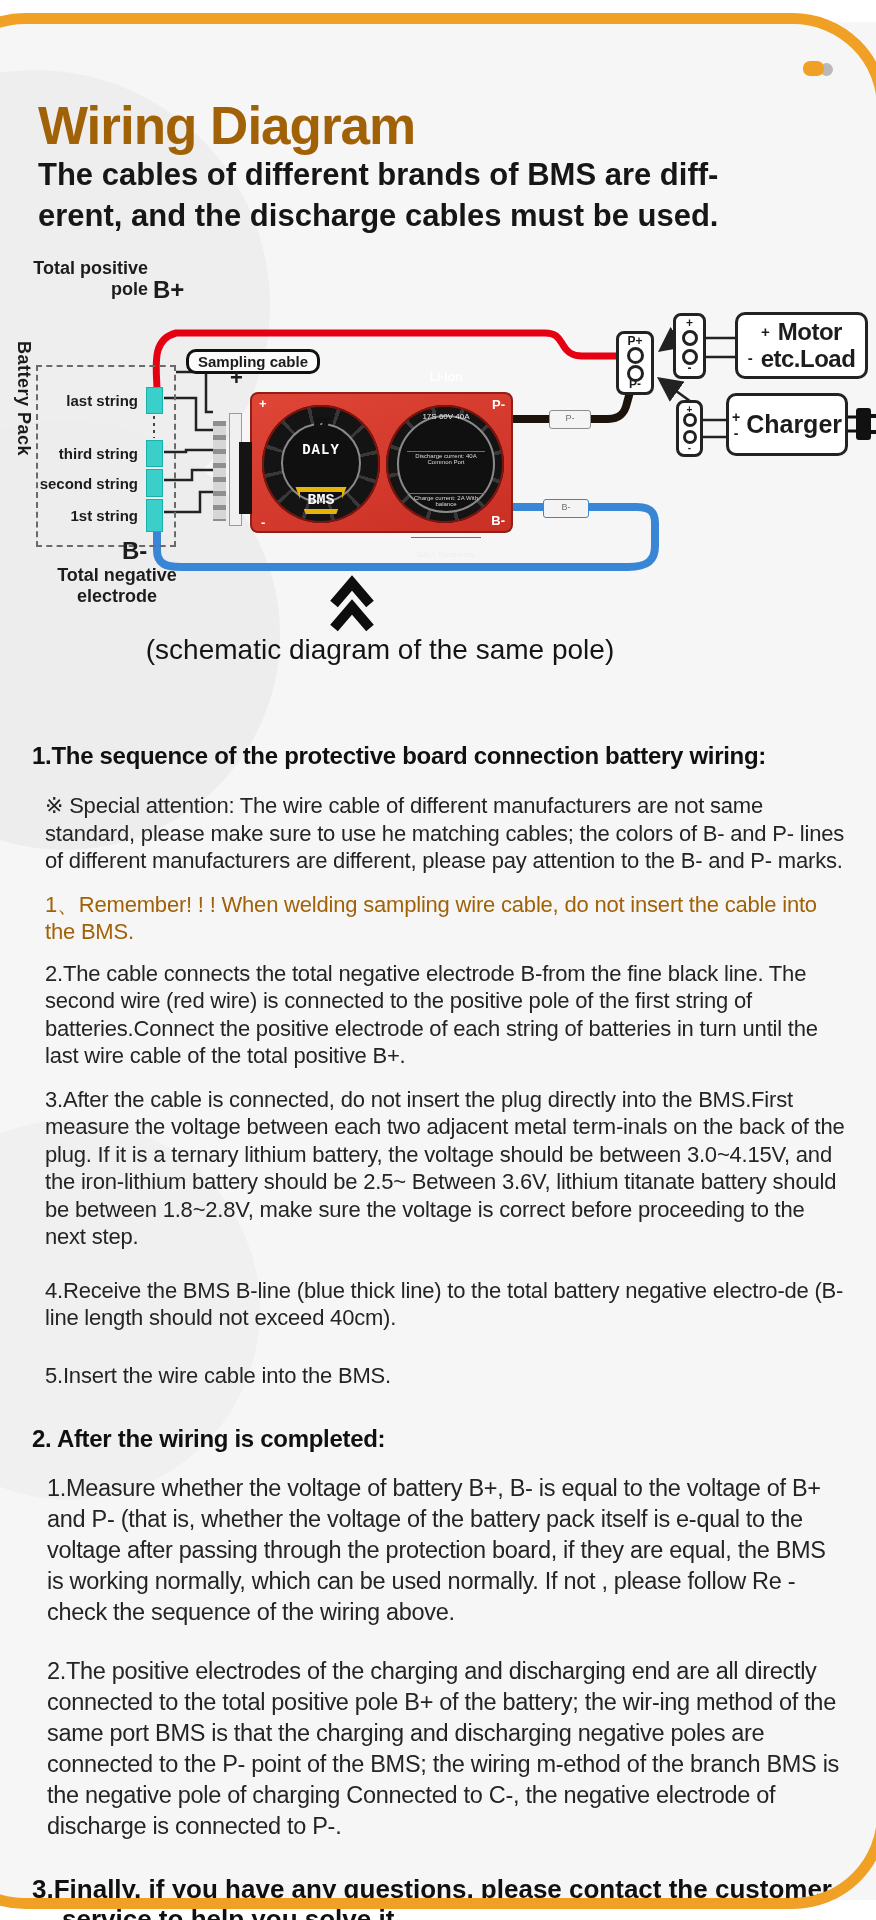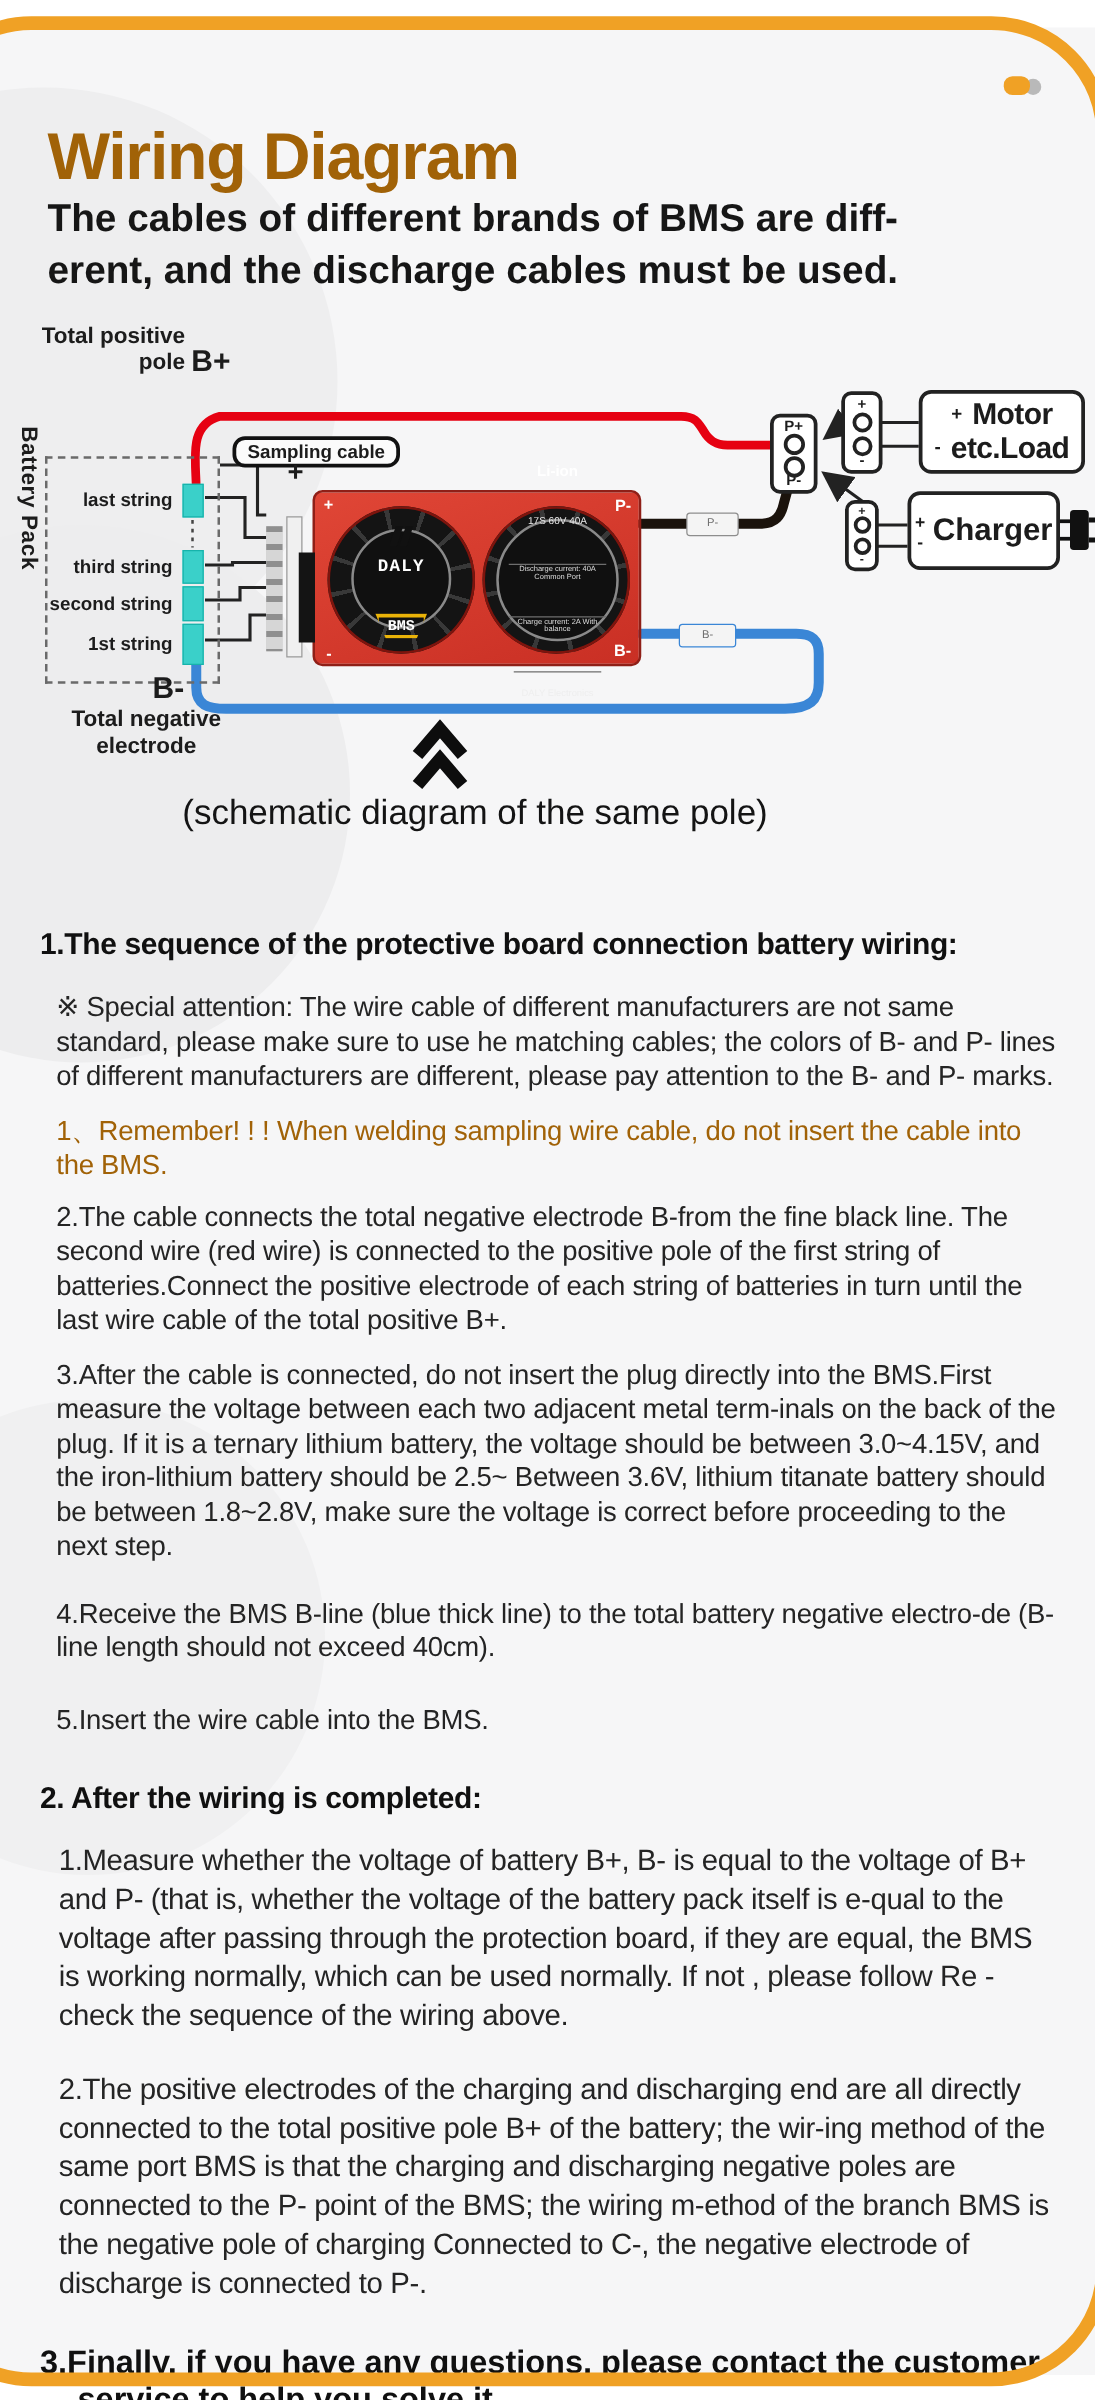--- a/index.html
+++ b/index.html
@@ -47,21 +47,21 @@
   #fan-l{left:10px;} #fan-r{left:134px;}
   .hub{position:absolute;border-radius:50%;background:#101010;border:2px solid #8a8a8a;
        display:flex;flex-direction:column;align-items:center;justify-content:center;text-align:center;color:#fff;box-sizing:border-box;gap:28px;}
   #hub-l{left:29px;top:29px;width:80px;height:80px;font-family:Liberation Mono, monospace;}
   #hub-r{left:145px;top:21px;width:98px;height:98px;}
   #daly-logo{width:26px;height:26px;border-radius:50%;background:#ffffff;position:relative;margin-bottom:2px;}
   #daly-logo i{position:absolute;top:5px;width:6px;height:16px;background:#111;}
   #daly-logo i.b1{left:6px;transform:skewX(-18deg);}
   #daly-logo i.b2{left:14px;transform:skewX(-18deg);}
   #brand{font-size:14px;font-weight:700;letter-spacing:1px;}
-  #badge{margin-top:1px;font-size:12px;font-weight:700;border:3px solid #eab308;padding:0 7px;
+  #badge{margin-top:1px;font-size:15px;font-weight:700;border:5px solid #eab308;padding:0 7px;
          clip-path:polygon(0 0,100% 0,80% 100%,20% 100%);}
   #bms-type{font-size:12px;font-weight:700;}
   #bms-spec{font-size:8px;color:#e8e8e8;margin-bottom:2px;}
   .tiny{font-size:6px;color:#dcdcdc;border-top:1px solid #6e6e6e;width:78px;padding-top:1px;}
   #bms-maker{font-size:7.5px;color:#eee;margin-top:2px;border-top:1px solid #6e6e6e;width:70px;padding-top:12px;}
   .corner{position:absolute;color:#fff;font-weight:700;}
   #bc-plus{left:7px;top:2px;font-size:13px;}
   #bc-minus{left:9px;bottom:1px;font-size:13px;}
   #bc-pminus{right:6px;top:3px;font-size:13px;}
   #bc-bminus{right:6px;bottom:3px;font-size:13px;}

